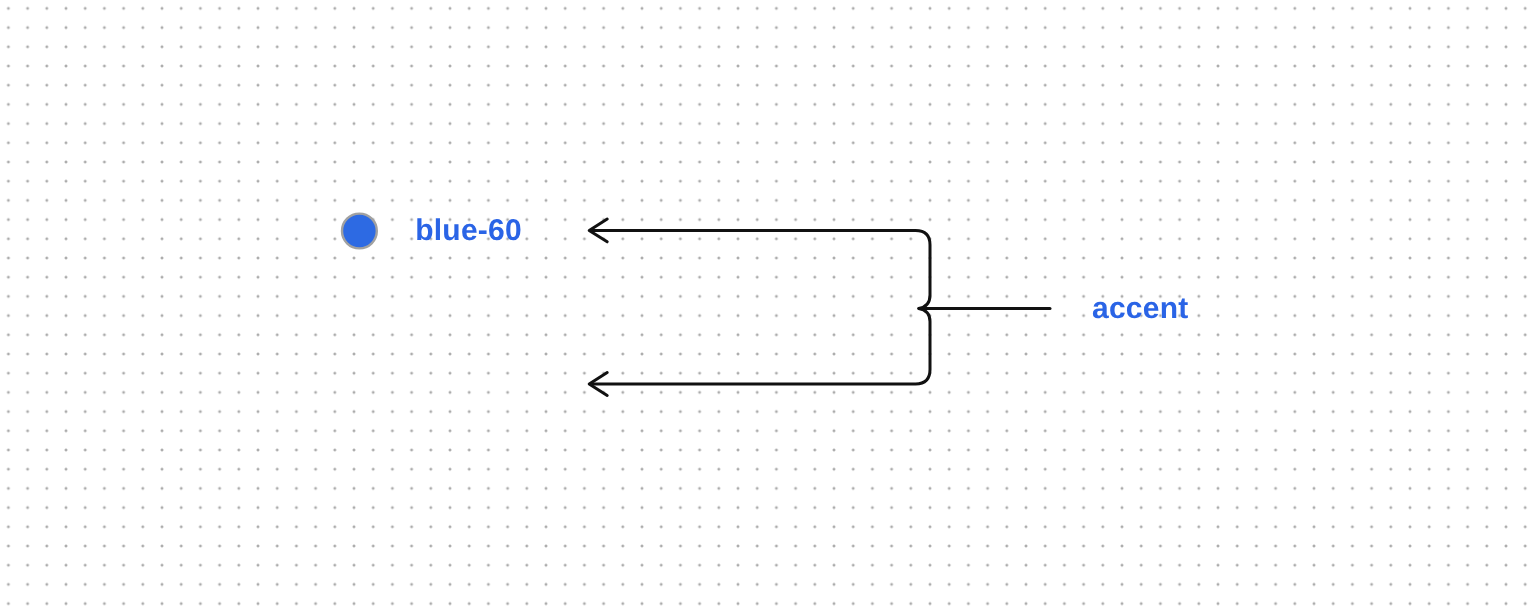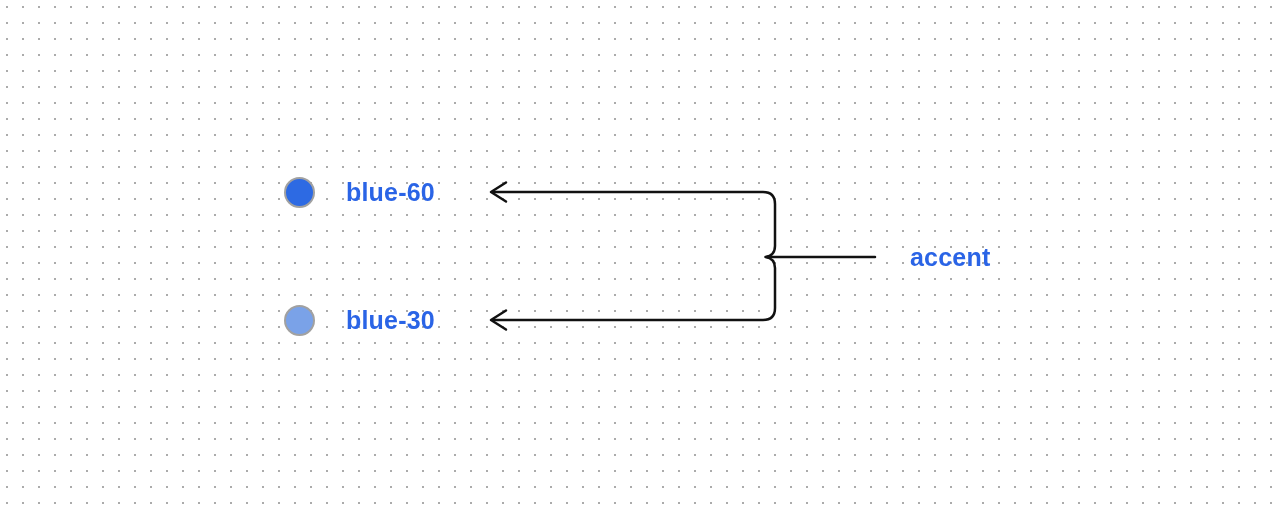--- a/index.html
+++ b/index.html
@@ -82,20 +82,16 @@
 
     <polyline points="506,182.5 491,192 506,201.5" style="stroke: rgb(17, 17, 17);"></polyline>
     <polyline points="506,310.5 491,320 506,329.5" style="stroke: rgb(17, 17, 17);"></polyline>
   </svg>
 
   <div class="swatch-row swatch-row-blue-60">
     <span class="swatch" style="background-color: rgb(45, 106, 227); border-color: rgb(161, 161, 161);"></span>
     <span class="swatch-label" style="color: rgb(42, 100, 230);">blue-60</span>
   </div>
 
-  <div class="swatch-row swatch-row-blue-30">
-    <span class="swatch" style="background-color: rgb(122, 162, 232); border-color: rgb(161, 161, 161);"></span>
-    <span class="swatch-label" style="color: rgb(42, 100, 230);">blue-30</span>
-  </div>
 
   <div class="accent-label" style="color: rgb(42, 100, 230); text-align: center;">accent</div>
 
 </div>
 
 </body></html>

